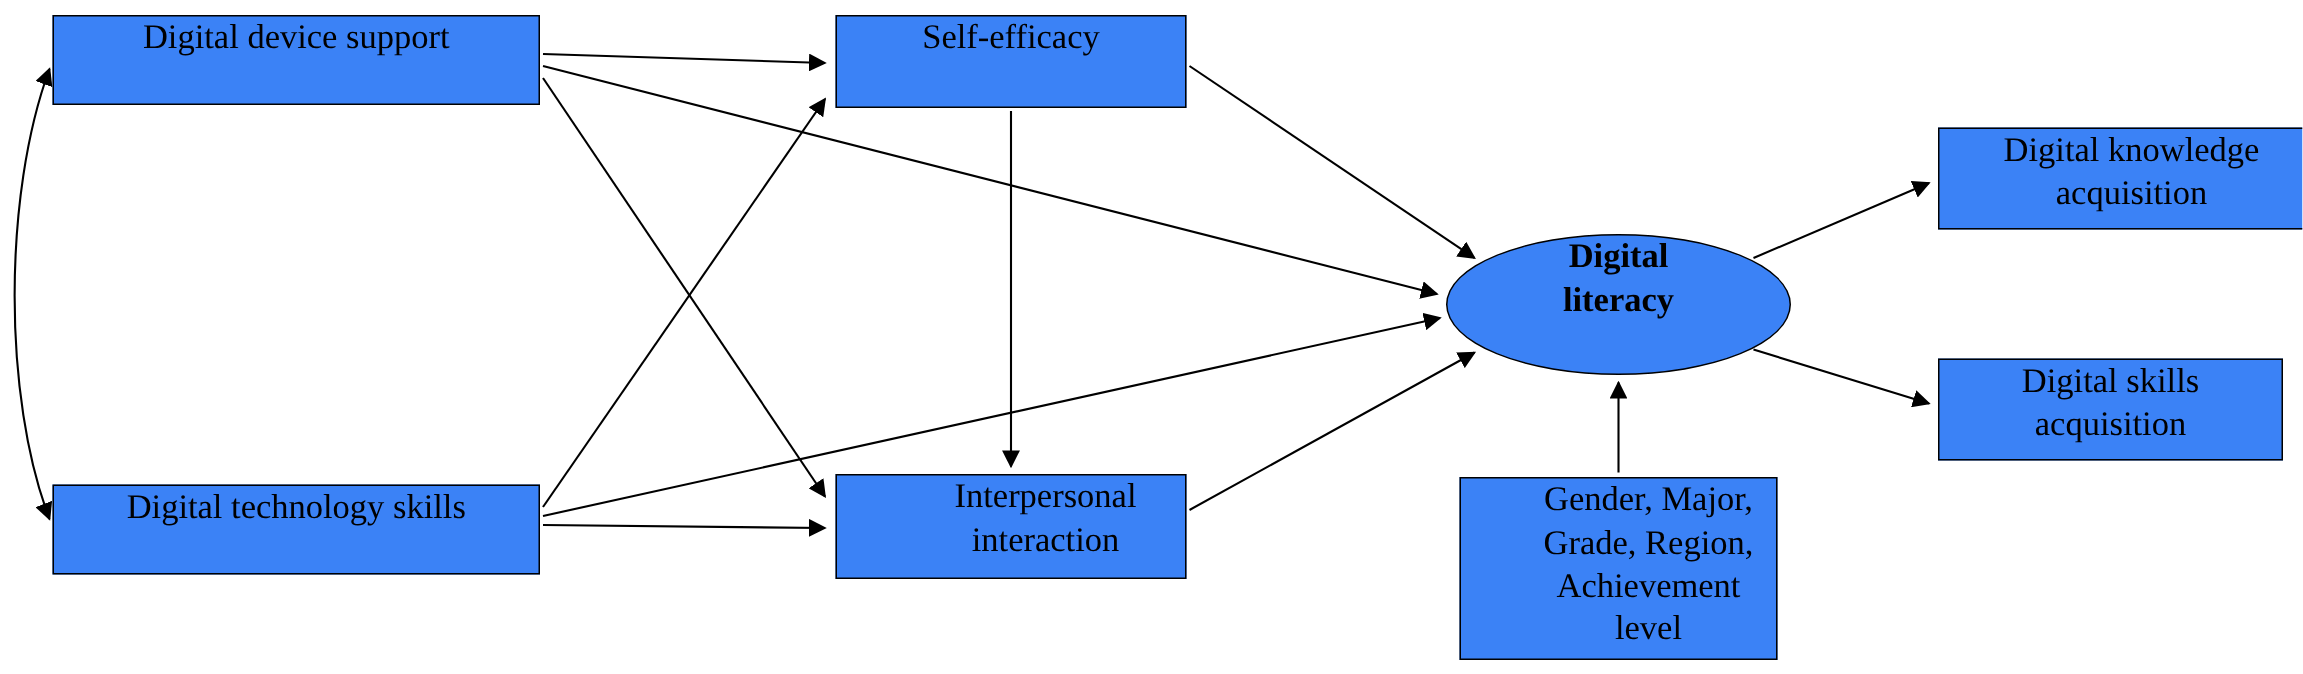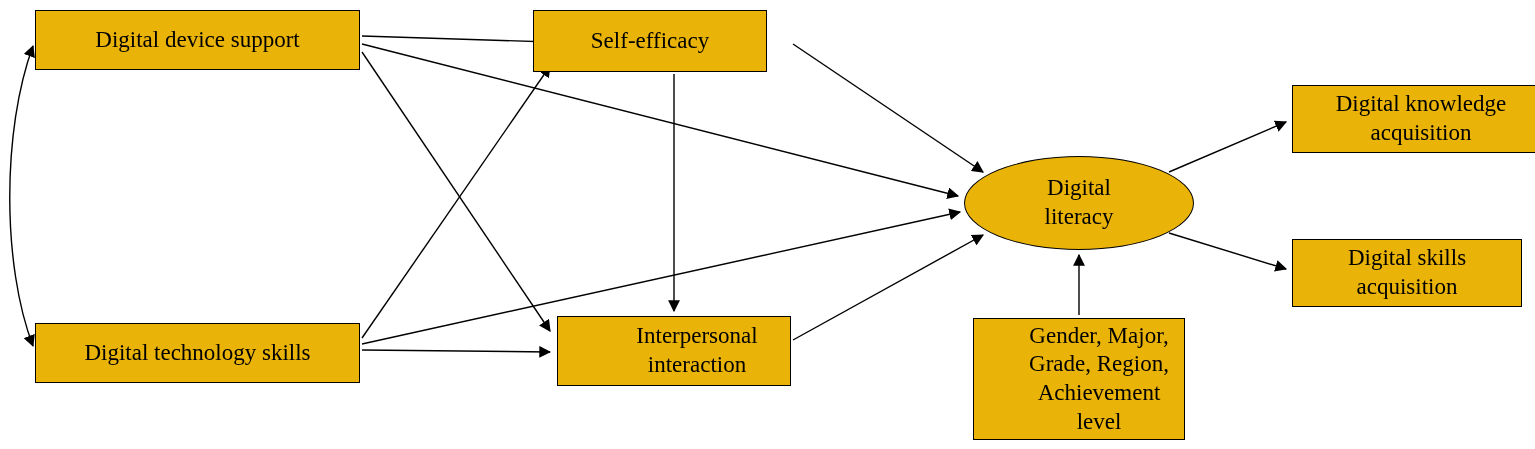--- a/index.html
+++ b/index.html
@@ -10,24 +10,24 @@
     background: #ffffff;
     font-family: "Liberation Serif", serif;
     color: #000;
     overflow: hidden;
   }
   .edges { position: absolute; left: 0; top: 0; }
   .e { fill: none; stroke: #000000; stroke-width: 1.4px; }
   .node {
     position: absolute;
     display: flex;
-    align-items: center;
+    align-items: flex-start;
     justify-content: center;
     text-align: center;
-    background: #eab308;
+    background: #3b82f6;
     border: 1.6px solid #000000;
     box-sizing: border-box;
   }
   .node .lbl {
     white-space: pre-line;
     font-size: 23px;
     line-height: 1.25;
     padding: 0 6px;
   }
   .ellipse { border-radius: 50%; border-width: 1.8px; }
@@ -65,30 +65,30 @@
   </svg>
 
   <div class="node" style="left:35px; top:10px; width:325px; height:60px;">
     <span class="lbl">Digital device support</span>
   </div>
 
   <div class="node" style="left:35px; top:323px; width:325px; height:60px;">
     <span class="lbl">Digital technology skills</span>
   </div>
 
-  <div class="node" style="left:533px; top:10px; width:234px; height:62px;">
+  <div class="node" style="left:557px; top:10px; width:234px; height:62px;">
     <span class="lbl">Self-efficacy</span>
   </div>
 
   <div class="node" style="left:557px; top:316px; width:234px; height:70px;padding-left:46px;">
     <span class="lbl">Interpersonal
 interaction</span>
   </div>
 
-  <div class="node ellipse" style="left:964px; top:156px; width:230px; height:94px;">
+  <div class="node ellipse" style="left:964px; top:156px; width:230px; height:94px;font-weight:bold;">
     <span class="lbl">Digital
 literacy</span>
   </div>
 
   <div class="node" style="left:1292px; top:85px; width:258px; height:68px;">
     <span class="lbl">Digital knowledge
 acquisition</span>
   </div>
 
   <div class="node" style="left:1292px; top:239px; width:230px; height:68px;">

